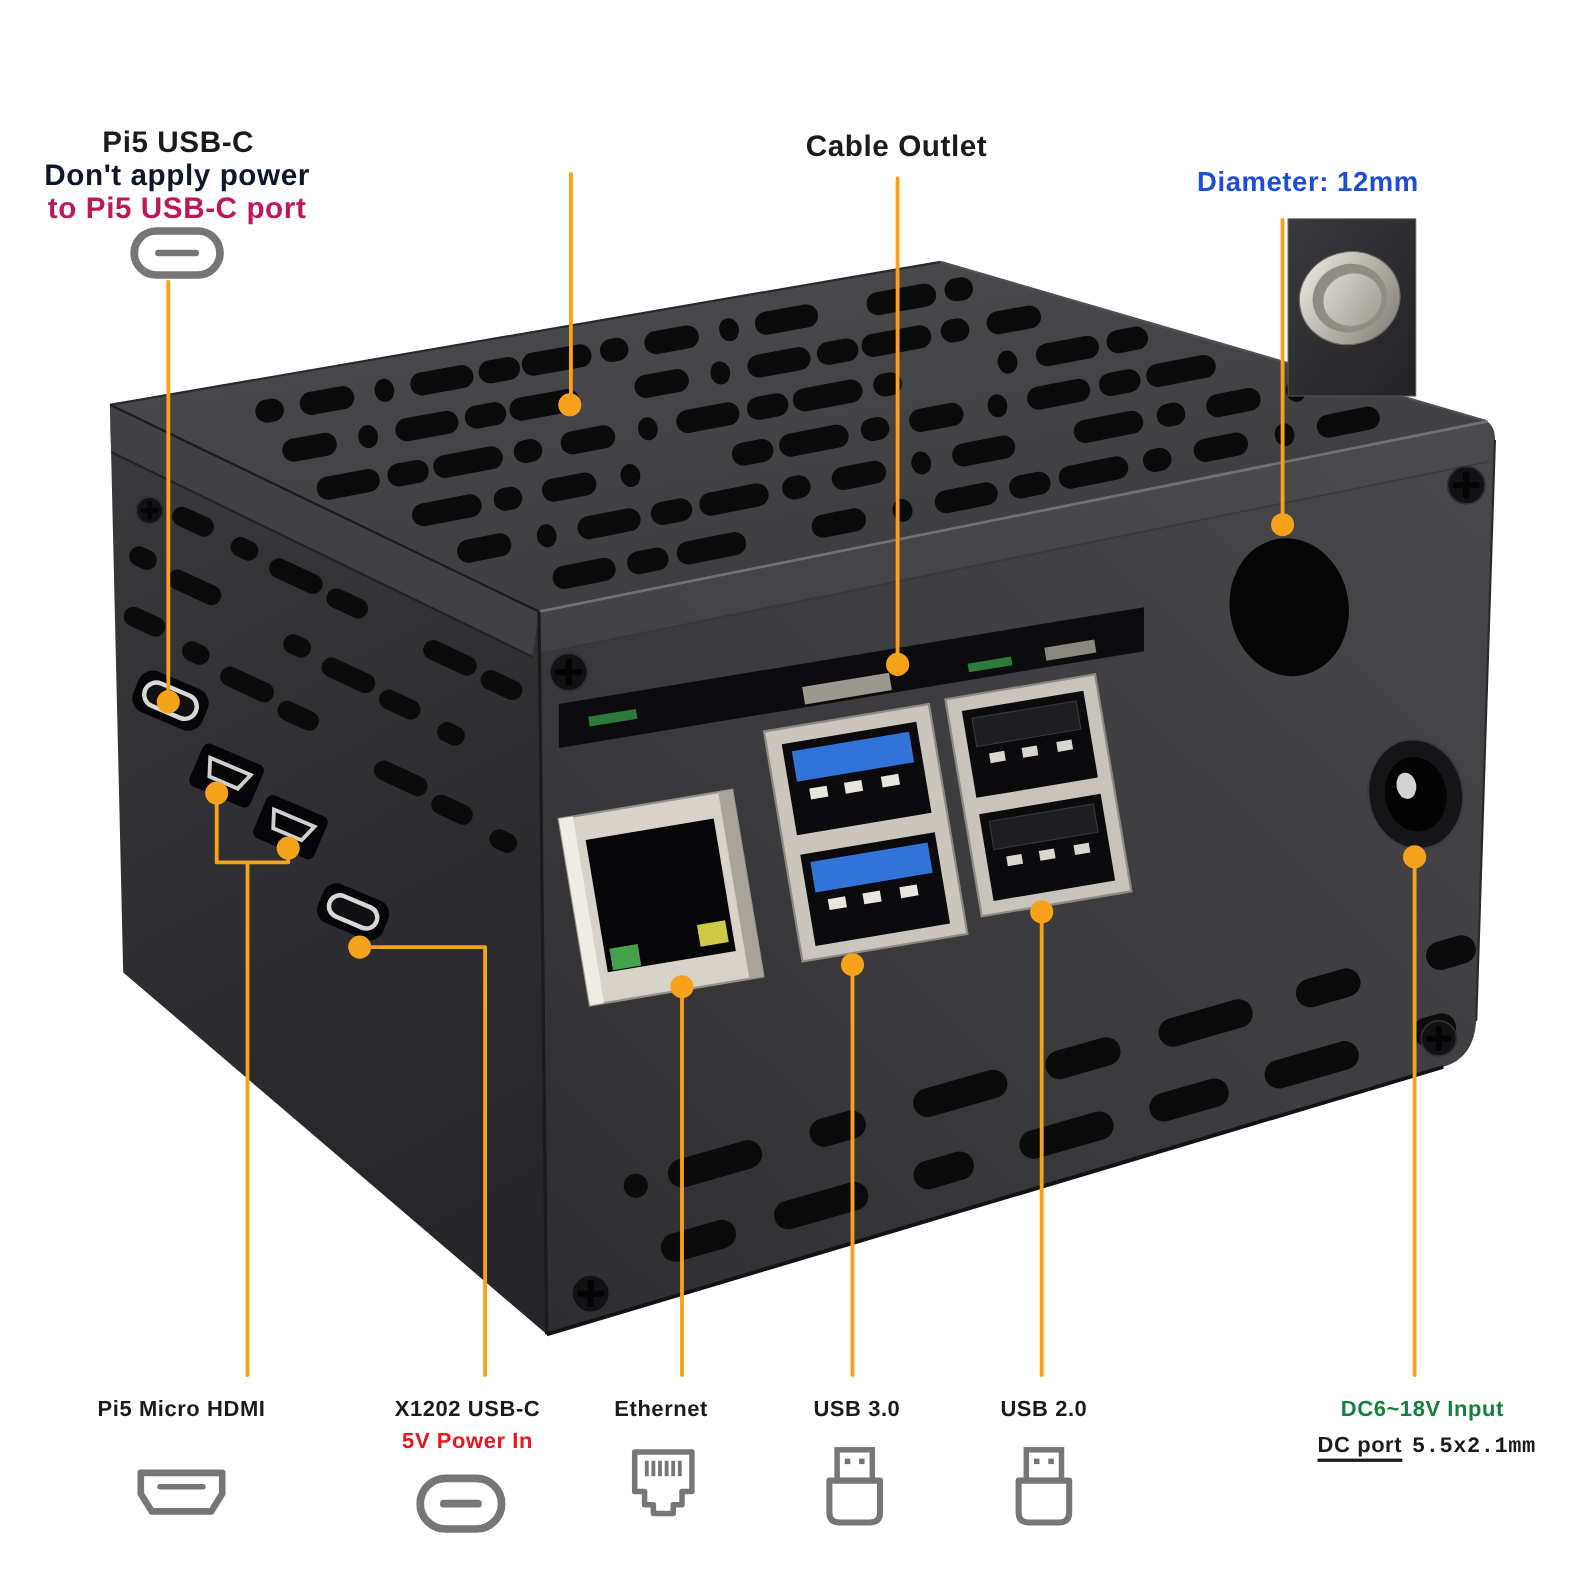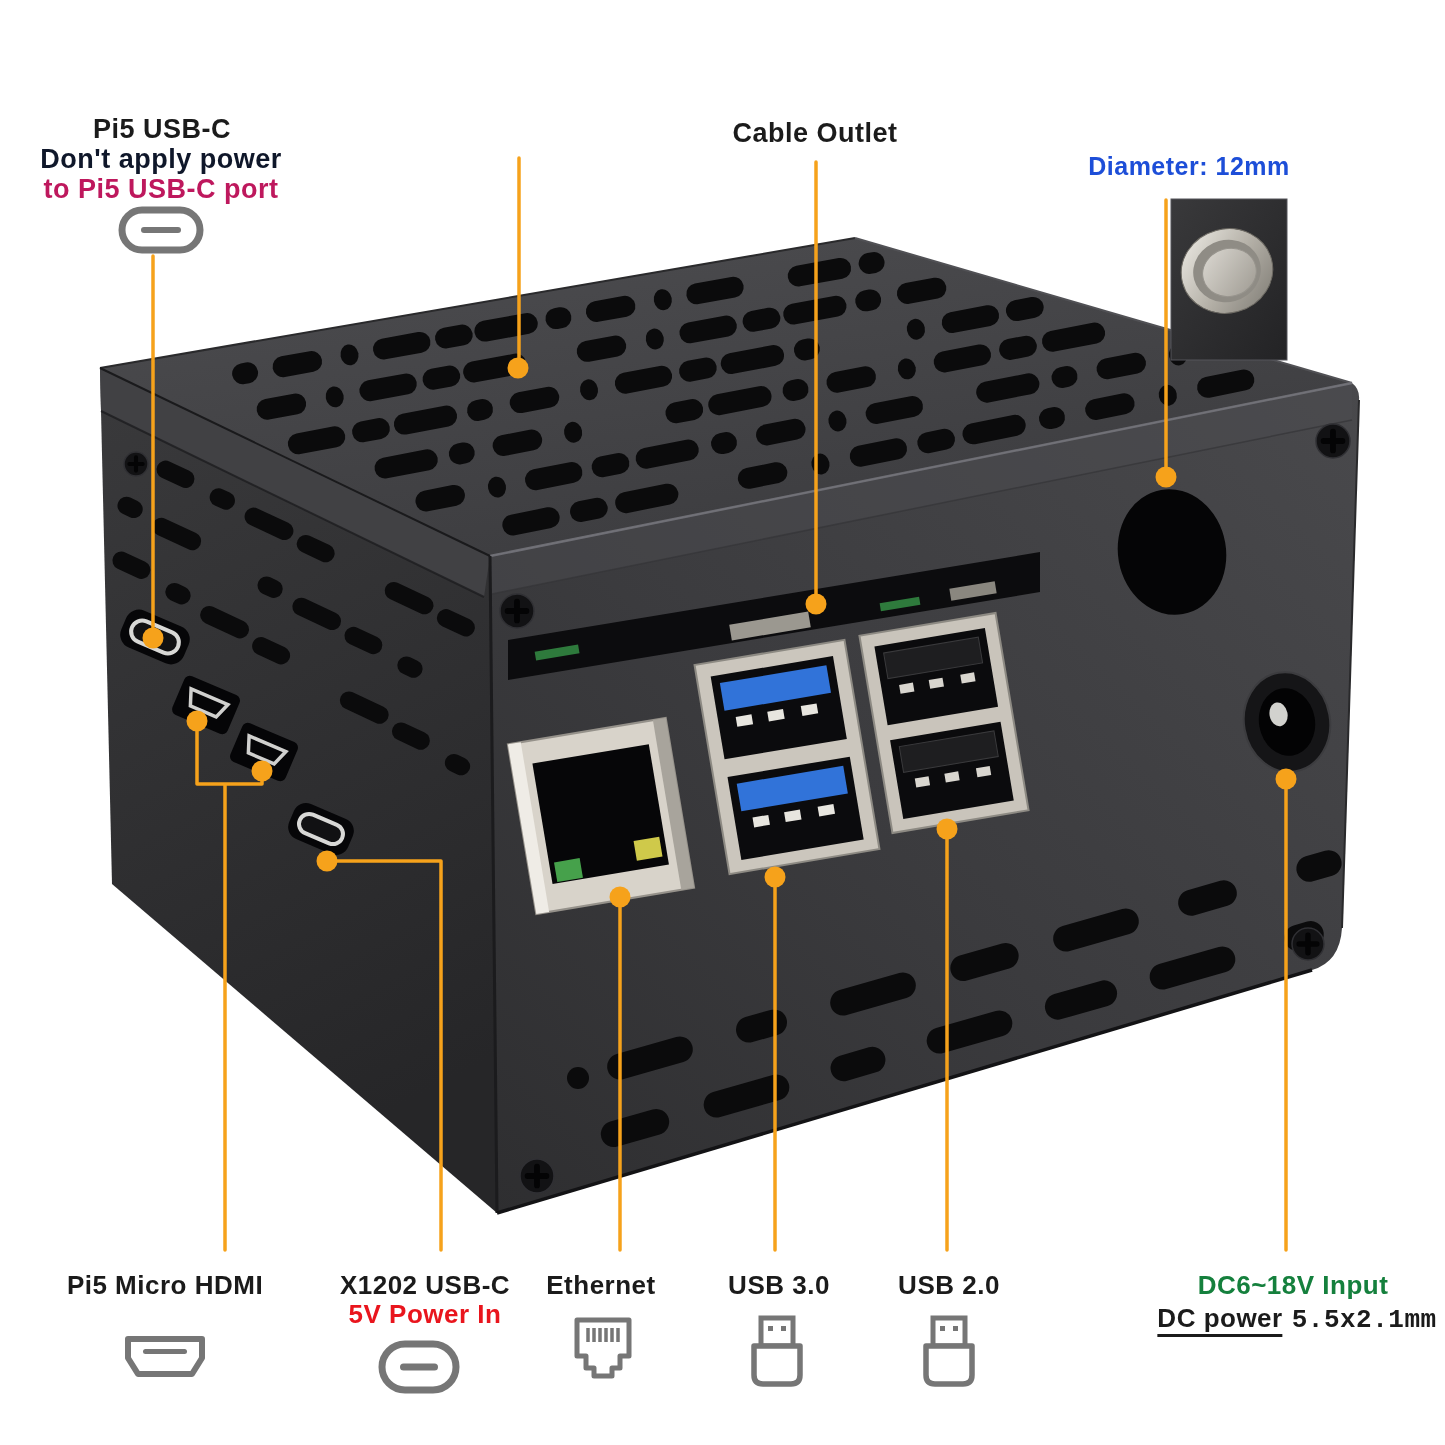--- a/index.html
+++ b/index.html
@@ -1,21 +1,21 @@
 <!DOCTYPE html>
 <html><head>
 <meta charset="utf-8">
 <style>
   html,body{margin:0;padding:0;background:#fff;}
   .stage{position:relative;width:1445px;height:1445px;background:#ffffff;overflow:hidden;
          font-family:"Liberation Sans", sans-serif;}
   .stage svg{position:absolute;left:0;top:0;}
   .lbl{position:absolute;transform:translateX(-50%);white-space:nowrap;
        font-weight:bold;font-size:27px;color:#1B1B1B;letter-spacing:.5px;}
-  .b28{font-size:26px;}
+  .b28{font-size:20px;}
   .red{color:#E9151D;}
   .gray{color:#8D8D8D;font-size:25px;}
   .jack-underline{text-decoration:none;border-bottom:3px solid #1B1B1B;padding-bottom:1px;}
   .jack-spec{margin-left:9px;font-family:Liberation Mono, monospace;}
 </style>
 </head>
 <body>
 
 <div class="stage">
 
@@ -366,16 +366,16 @@
 <div class="lbl gray" style="left: 1189px; top: 152px; color: #1d4ed8;">Diameter: 12mm</div>
 
 <div class="lbl b28" style="left:165px;top:1270px;">Pi5 Micro HDMI</div>
 <div class="lbl b28" style="left:425px;top:1270px;">X1202 USB-C</div>
 <div class="lbl b28 red" style="left: 425px; top: 1299px; color: rgb(233, 21, 29);">5V Power In</div>
 <div class="lbl b28" style="left:601px;top:1270px;">Ethernet</div>
 <div class="lbl b28" style="left:779px;top:1270px;">USB 3.0</div>
 <div class="lbl b28" style="left:949px;top:1270px;">USB 2.0</div>
 <div class="lbl b28 red" style="left: 1293px; top: 1270px; color: #15803d;">DC6~18V Input</div>
 <div class="lbl b28" style="left:1297px;top:1303px;">
-  <span class="jack-underline" style="border-bottom-color: rgb(27, 27, 27);">DC power</span><span class="jack-spec">5.5x2.1mm</span>
+  <span class="jack-underline" style="border-bottom-color: rgb(27, 27, 27);">DC port</span><span class="jack-spec">5.5x2.1mm</span>
 </div>
 
 </div>
 
 </body></html>

